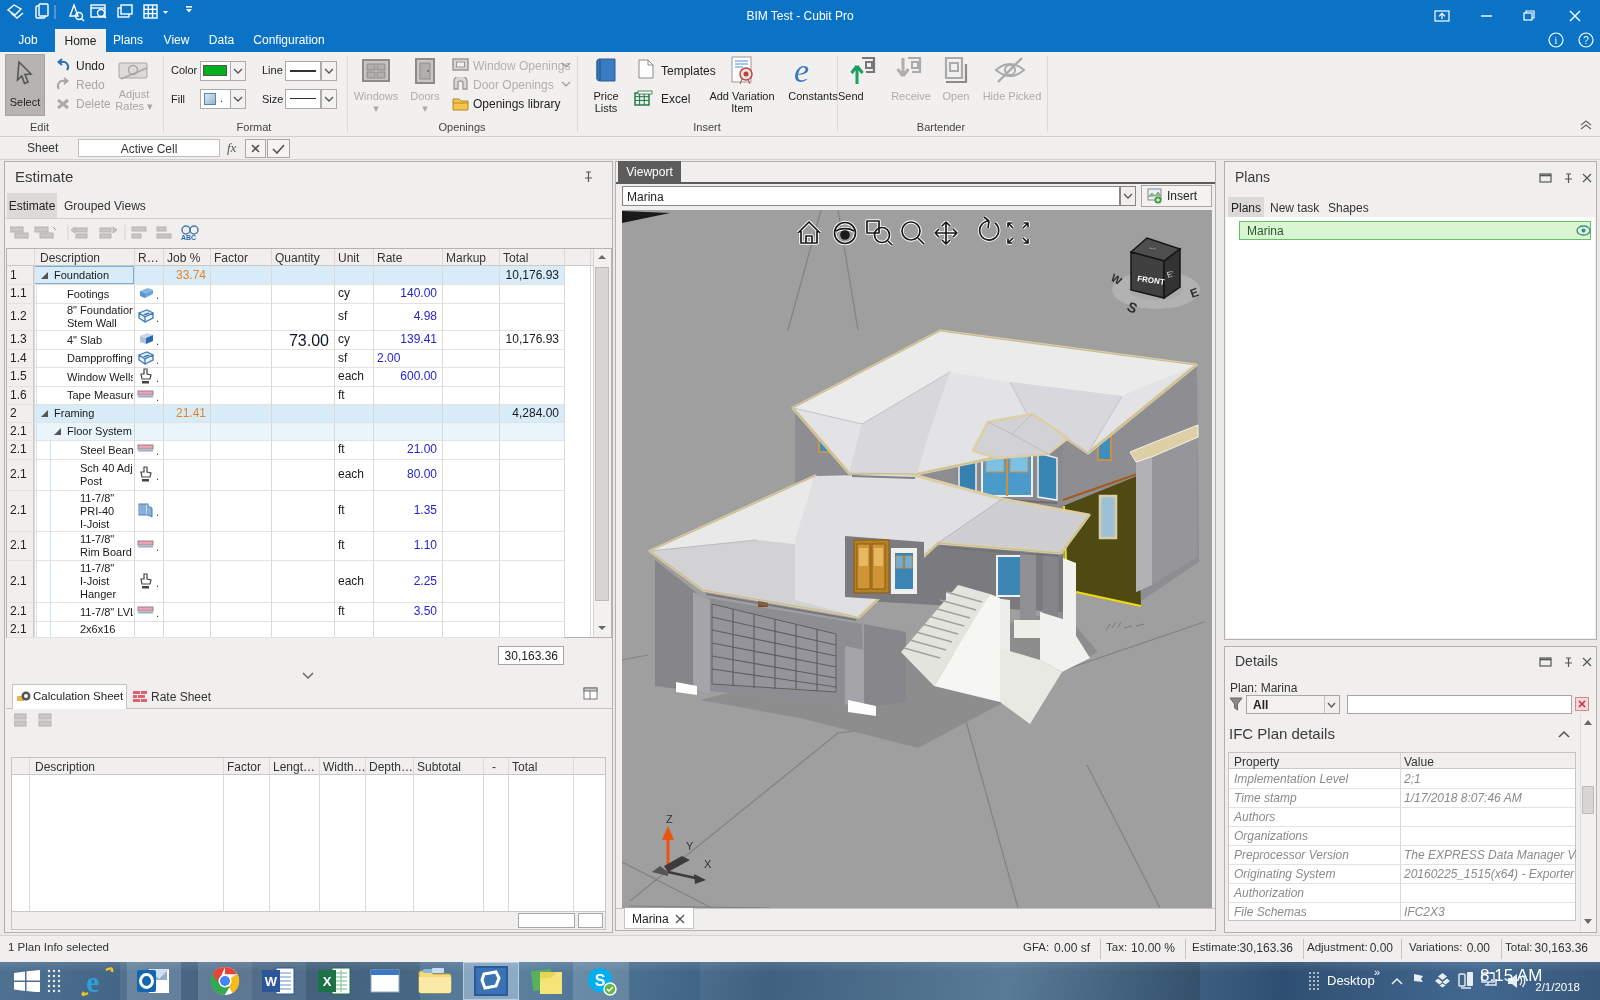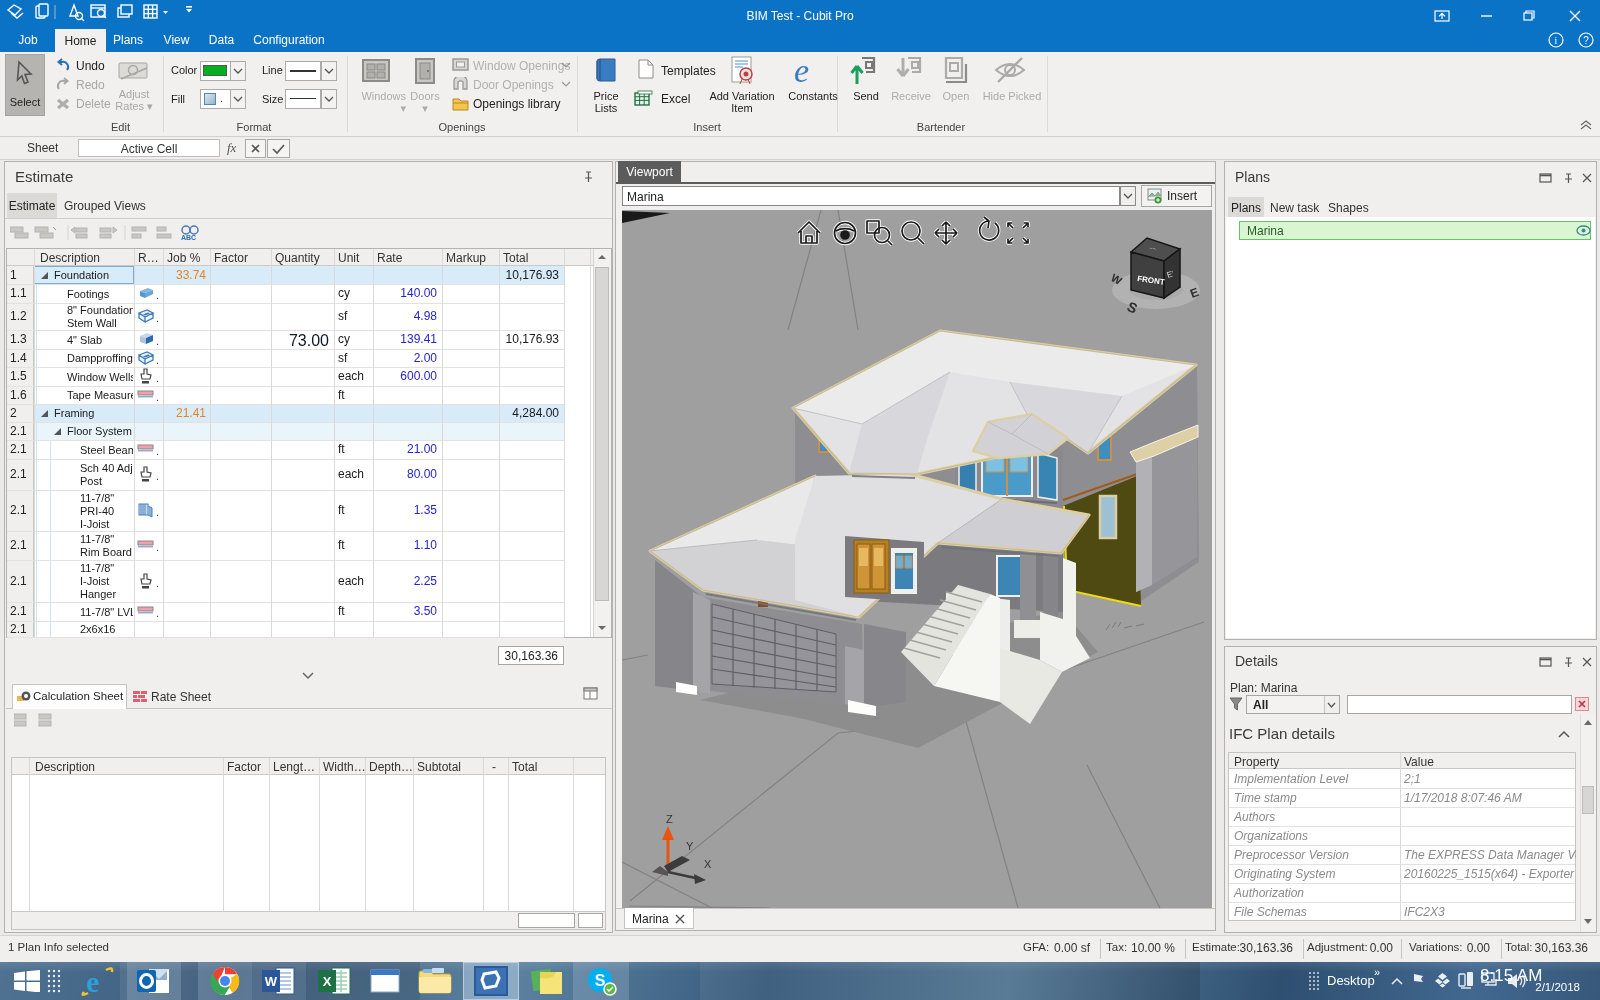--- a/index.html
+++ b/index.html
@@ -63,21 +63,21 @@
 
 <div class="abs" id="ribbon" style="left:0;top:52px;width:1600px;height:85px;background:#f1f0ef;border-bottom:1px solid #d2cfcc"></div>
 <div id="ribbon-items">
 
 <div class="abs" style="left:163px;top:56px;width:1px;height:76px;background:#dbd8d5"></div>
 <div class="abs" style="left:347px;top:56px;width:1px;height:76px;background:#dbd8d5"></div>
 <div class="abs" style="left:577px;top:56px;width:1px;height:76px;background:#dbd8d5"></div>
 <div class="abs" style="left:837px;top:56px;width:1px;height:76px;background:#dbd8d5"></div>
 <div class="abs" style="left:1047px;top:56px;width:1px;height:76px;background:#dbd8d5"></div>
 
-<div class="txt" style="left:30px;top:121px;width:100px;text-align:right;font-size:11px;color:#444">Edit</div>
+<div class="txt" style="left:30px;top:121px;width:100px;text-align:left;font-size:11px;color:#444">Edit</div>
 <div class="txt" style="left:204px;top:121px;width:100px;text-align:center;font-size:11px;color:#444">Format</div>
 <div class="txt" style="left:412px;top:121px;width:100px;text-align:center;font-size:11px;color:#444">Openings</div>
 <div class="txt" style="left:657px;top:121px;width:100px;text-align:center;font-size:11px;color:#444">Insert</div>
 <div class="txt" style="left:891px;top:121px;width:100px;text-align:center;font-size:11px;color:#444">Bartender</div>
 
 <svg class="abs" style="left:1578px;top:120px" width="16" height="12">
       <path d="M3 9 l5-4 5 4 M3 5 l5-4 5 4" stroke="#666" fill="none" stroke-width="1.2"></path>
     </svg>
 
 <div class="abs" style="left:5px;top:54px;width:40px;height:62px;background:#b6b4b1;border:1px solid #a5a3a0"></div>
@@ -134,21 +134,21 @@
       <path d="M4 8 l4 4 4-4" fill="none" stroke="#555" stroke-width="1.3"></path>
     </svg>
 
 <svg class="abs" style="left:360px;top:57px" width="32" height="28" viewBox="0 0 32 28">
       <rect x="3" y="3" width="26" height="21" fill="#c9c7c4" stroke="#8d8b88" stroke-width="2"></rect>
       <rect x="7" y="7" width="8" height="6" fill="#b2b0ad" stroke="#8d8b88"></rect>
       <rect x="17" y="7" width="8" height="6" fill="#b2b0ad" stroke="#8d8b88"></rect>
       <rect x="7" y="15" width="8" height="6" fill="#b2b0ad" stroke="#8d8b88"></rect>
       <rect x="17" y="15" width="8" height="6" fill="#b2b0ad" stroke="#8d8b88"></rect>
     </svg>
-<div class="txt" style="left:346px;top:90px;width:60px;text-align:right;font-size:11px;color:#aeacaa">Windows<br>▾</div>
+<div class="txt" style="left:346px;top:90px;width:60px;text-align:center;font-size:11px;color:#aeacaa">Windows<br>▾</div>
 <svg class="abs" style="left:412px;top:57px" width="26" height="28" viewBox="0 0 26 28">
       <rect x="4" y="2" width="18" height="24" fill="#c9c7c4" stroke="#8d8b88" stroke-width="2"></rect>
       <rect x="8" y="6" width="10" height="16" fill="#b2b0ad" stroke="#8d8b88"></rect>
       <circle cx="16" cy="14" r="1" fill="#666"></circle>
     </svg>
 <div class="txt" style="left:395px;top:90px;width:60px;text-align:center;font-size:11px;color:#aeacaa">Doors<br>▾</div>
 <svg class="abs" style="left:452px;top:58px" width="17" height="13">
       <rect x="1" y="1" width="15" height="11" fill="#d8d6d3" stroke="#9b9996" stroke-width="1.5"></rect>
       <rect x="4.5" y="4" width="8" height="5" fill="#f1f0ef" stroke="#9b9996"></rect>
     </svg>
@@ -195,21 +195,21 @@
     </svg>
 <div class="txt" style="left:705px;top:90px;width:74px;text-align:center;font-size:11px;color:#222">Add Variation<br>Item</div>
 <div class="txt" style="left:794px;top:52px;font-size:34px;font-style:italic;color:#3a7cc2;font-family:'Liberation Serif',serif">e</div>
 <div class="txt" style="left:782px;top:90px;width:62px;text-align:center;font-size:11px;color:#222">Constants</div>
 
 <svg class="abs" style="left:849px;top:56px" width="32" height="30" viewBox="0 0 32 30">
       <path d="M13 2 h12 v14 h-8" fill="none" stroke="#777" stroke-width="2.2"></path>
       <path d="M17 6 h6 v6 h-6 z" fill="none" stroke="#777" stroke-width="2"></path>
       <path d="M8 28 V10 M8 10 l-5.5 7 M8 10 l5.5 7" stroke="#18a05c" stroke-width="3" fill="none"></path>
     </svg>
-<div class="txt" style="left:838px;top:90px;width:56px;text-align:center;font-size:11px;color:#222">Send</div>
+<div class="txt" style="left:838px;top:90px;width:56px;font-size:11px;color:#222">Send</div>
 <svg class="abs" style="left:895px;top:56px" width="32" height="30" viewBox="0 0 32 30">
       <path d="M13 2 h12 v14 h-8" fill="none" stroke="#aaa" stroke-width="2.2"></path>
       <path d="M17 6 h6 v6 h-6 z" fill="none" stroke="#aaa" stroke-width="2"></path>
       <path d="M8 2 V20 M8 20 l-5.5 -7 M8 20 l5.5 -7" stroke="#b0aeac" stroke-width="3" fill="none"></path>
     </svg>
 <div class="txt" style="left:883px;top:90px;width:56px;text-align:center;font-size:11px;color:#aeacaa">Receive</div>
 <svg class="abs" style="left:941px;top:56px" width="30" height="30" viewBox="0 0 30 30">
       <path d="M5 2 h16 v20 h-16 z" fill="none" stroke="#aaa" stroke-width="2.2"></path>
       <path d="M9 7 h8 v8 h-8 z" fill="none" stroke="#aaa" stroke-width="2"></path>
       <path d="M5 26 h20 v-18" fill="none" stroke="#8d8b88" stroke-width="2.2"></path>
@@ -349,21 +349,21 @@
 <div class="txt" style="left:10px;top:332px;font-size:12px;color:#222">1.3</div>
 <div class="txt" style="left:67px;top:334px;width:66px;overflow:hidden;font-size:11px;color:#1a1a1a">4" Slab</div>
 <div class="txt" style="left:269px;top:332px;width:60px;text-align:right;font-size:16px;color:#0f172a">73.00</div>
 <div class="txt" style="left:338px;top:332px;font-size:12px;color:#1a1a1a">cy</div>
 <div class="txt" style="left:377px;top:332px;width:60px;text-align:right;font-size:12px;color:#2424cc">139.41</div>
 <div class="txt" style="left:484px;top:332px;width:75px;text-align:right;font-size:12px;color:#1a1a1a">10,176.93</div>
 <div class="txt" style="left:156px;top:335px;font-size:11px;color:#444">.</div>
 <div class="txt" style="left:10px;top:351px;font-size:12px;color:#222">1.4</div>
 <div class="txt" style="left:67px;top:352px;width:66px;overflow:hidden;font-size:11px;color:#1a1a1a">Dampproffing</div>
 <div class="txt" style="left:338px;top:351px;font-size:12px;color:#1a1a1a">sf</div>
-<div class="txt" style="left:377px;top:351px;width:60px;text-align:right;font-size:12px;color:#2424cc">2.00</div>
+<div class="txt" style="left:377px;top:351px;width:60px;text-align:left;font-size:12px;color:#2424cc">2.00</div>
 <div class="txt" style="left:156px;top:354px;font-size:11px;color:#444">.</div>
 <div class="txt" style="left:10px;top:369px;font-size:12px;color:#222">1.5</div>
 <div class="txt" style="left:67px;top:371px;width:66px;overflow:hidden;font-size:11px;color:#1a1a1a">Window Wells</div>
 <div class="txt" style="left:338px;top:369px;font-size:12px;color:#1a1a1a">each</div>
 <div class="txt" style="left:377px;top:369px;width:60px;text-align:right;font-size:12px;color:#2424cc">600.00</div>
 <div class="txt" style="left:156px;top:372px;font-size:11px;color:#444">.</div>
 <div class="txt" style="left:10px;top:388px;font-size:12px;color:#222">1.6</div>
 <div class="txt" style="left:67px;top:389px;width:66px;overflow:hidden;font-size:11px;color:#1a1a1a">Tape Measure</div>
 <div class="txt" style="left:338px;top:388px;font-size:12px;color:#1a1a1a">ft</div>
 <div class="txt" style="left:156px;top:391px;font-size:11px;color:#444">.</div>

